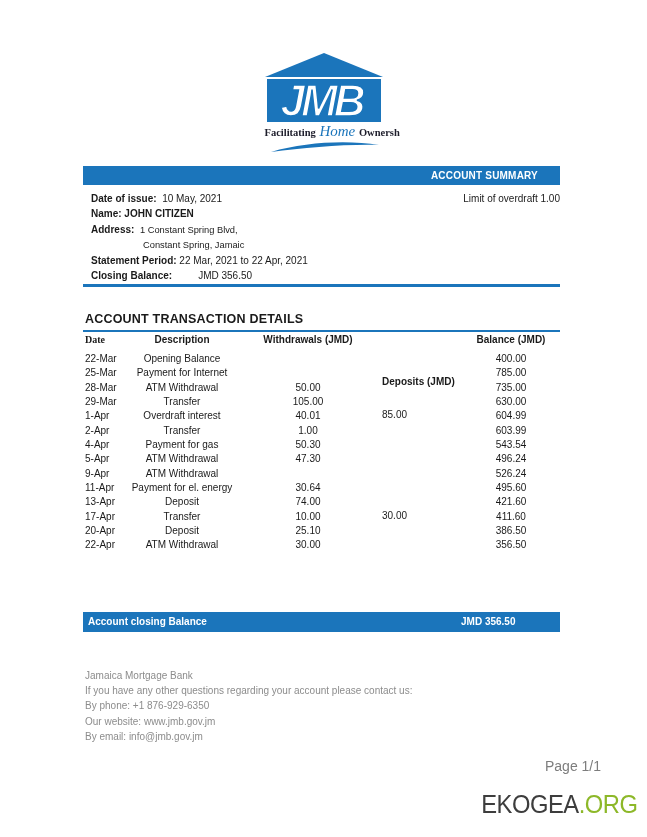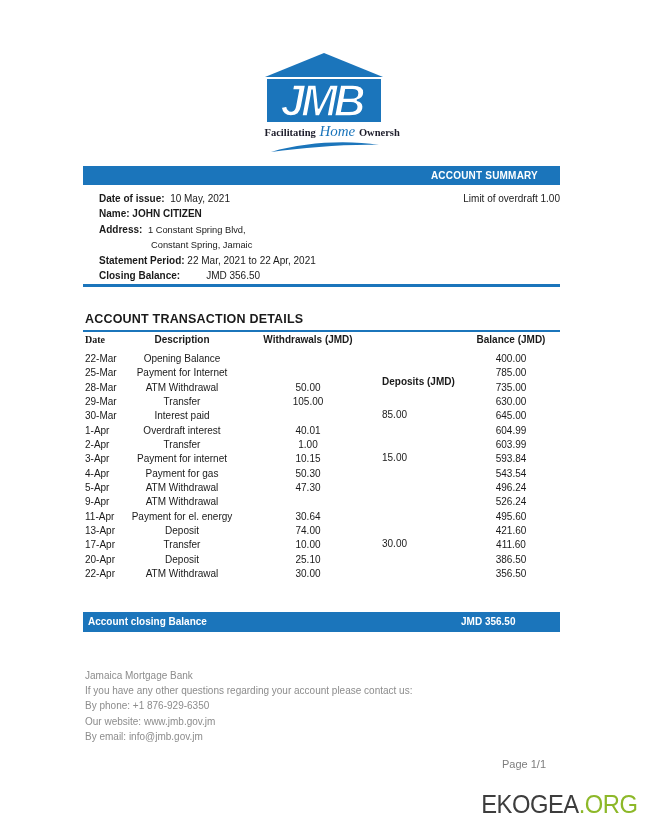--- a/index.html
+++ b/index.html
@@ -17,21 +17,21 @@
            font-size:10.5px;color:#1d1d2b;font-weight:bold;}
   .tagline .script{font-family:"Liberation Serif",serif;font-style:italic;color:#1b75bb;
                    font-size:15px;font-weight:normal;padding:0 1px;}
   .swoosh{margin-top:0;}
 
   
   .summary-bar{position:absolute;top:166px;left:83px;width:477px;height:19px;background:#1b75bb;
                color:#ffffff;font-weight:bold;font-size:10px;line-height:19px;text-align:right;
                padding-right:22px;box-sizing:border-box;letter-spacing:0.2px;}
   .summary-fields{position:absolute;top:191px;left:83px;width:477px;font-size:10px;line-height:15.3px;}
-  .summary-left{position:absolute;left:16px;top:0;width:330px;}
+  .summary-left{position:absolute;left:8px;top:0;width:330px;}
   .summary-right{position:absolute;right:0;top:0;width:170px;text-align:right;}
   .fld b{font-weight:bold;}
   .addr-val{font-size:9.3px;}
   .addr2{padding-left:52px;font-size:9.3px;}
   .cb-val{margin-left:26px;}
   .summary-divider{position:absolute;top:284px;left:83px;width:477px;height:3px;background:#1b75bb;}
 
   
   .tx-title{position:absolute;top:312px;left:83px;width:477px;font-size:12.5px;font-weight:bold;
             letter-spacing:0.2px;padding:0 0 4px 2px;border-bottom:2.5px solid #1b75bb;box-sizing:border-box;}
@@ -48,21 +48,21 @@
   .tx-header .c0{padding-left:2px;font-family:Liberation Serif, serif;}
 
   
   .closing-bar{position:absolute;top:612px;left:83px;width:477px;height:20px;background:#1b75bb;
                color:#ffffff;font-size:10px;font-weight:bold;line-height:20px;box-sizing:border-box;}
   .closing-bar .lbl{position:absolute;left:5px;top:0;}
   .closing-bar .val{position:absolute;left:378px;top:0;}
 
   
   .footer{position:absolute;top:668px;left:85px;width:420px;font-size:10px;line-height:15.2px;color:#8c8c8c;}
-  .page-num{position:absolute;top:758px;left:502px;font-size:11px;color:#7d7d7d;}
+  .page-num{position:absolute;top:758px;left:545px;font-size:14px;color:#7d7d7d;}
   .watermark{position:absolute;top:790px;right:10px;font-size:25px;letter-spacing:-0.5px;
              color:#3d3d3d;font-family:"Liberation Sans",sans-serif;transform:scaleX(0.95);transform-origin:right;}
   .watermark .tld{color:#8db829;}
 </style>
 </head>
 <body>
 
 <div class="page">
 
   <div class="logo">
@@ -129,46 +129,32 @@
         <div class="cell c4">735.00</div>
       </div>
       <div class="trow">
         <div class="cell c0">29-Mar</div>
         <div class="cell c1">Transfer</div>
         <div class="cell c2">105.00</div>
         <div class="cell c3"></div>
         <div class="cell c4">630.00</div>
       </div>
       <div class="trow">
-        <div class="cell c0">30-Mar</div>
-        <div class="cell c1">Interest paid</div>
-        <div class="cell c2"></div>
-        <div class="cell c3">15.00</div>
-        <div class="cell c4">645.00</div>
-      </div>
-      <div class="trow">
         <div class="cell c0">1-Apr</div>
         <div class="cell c1">Overdraft interest</div>
         <div class="cell c2">40.01</div>
         <div class="cell c3"></div>
         <div class="cell c4">604.99</div>
       </div>
       <div class="trow">
         <div class="cell c0">2-Apr</div>
         <div class="cell c1">Transfer</div>
         <div class="cell c2">1.00</div>
         <div class="cell c3"></div>
         <div class="cell c4">603.99</div>
-      </div>
-      <div class="trow">
-        <div class="cell c0">3-Apr</div>
-        <div class="cell c1">Payment for internet</div>
-        <div class="cell c2">10.15</div>
-        <div class="cell c3"></div>
-        <div class="cell c4">593.84</div>
       </div>
       <div class="trow">
         <div class="cell c0">4-Apr</div>
         <div class="cell c1">Payment for gas</div>
         <div class="cell c2">50.30</div>
         <div class="cell c3"></div>
         <div class="cell c4">543.54</div>
       </div>
       <div class="trow">
         <div class="cell c0">5-Apr</div>

